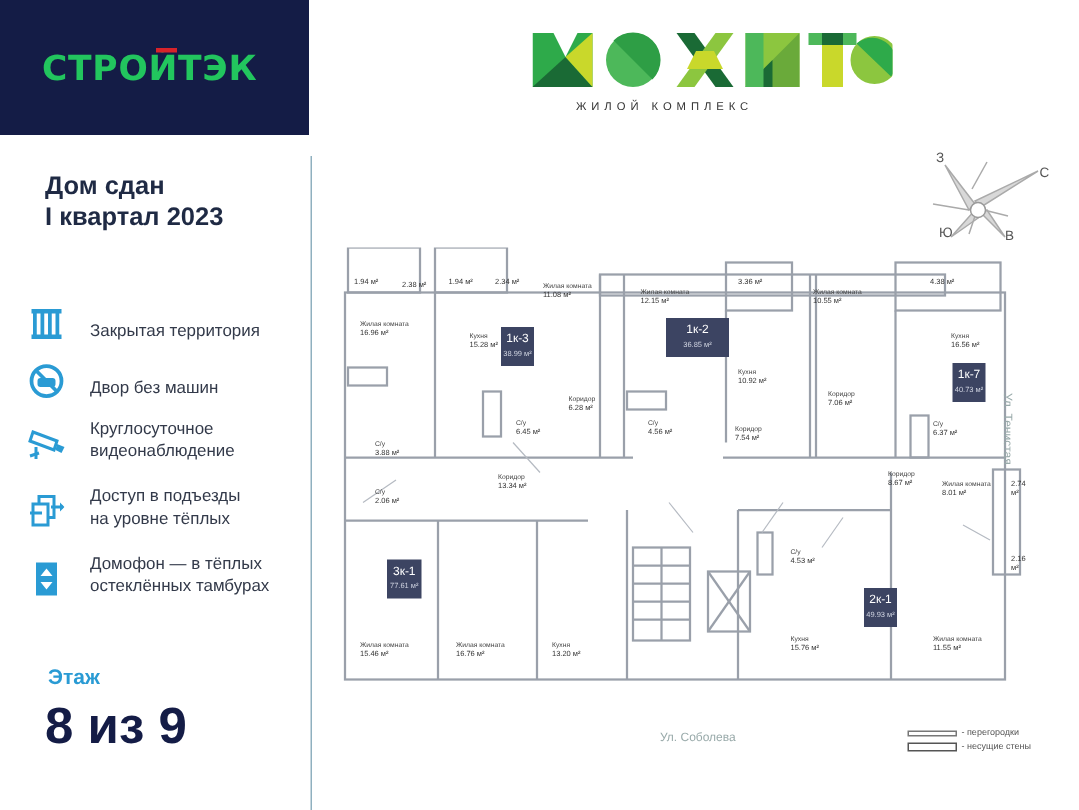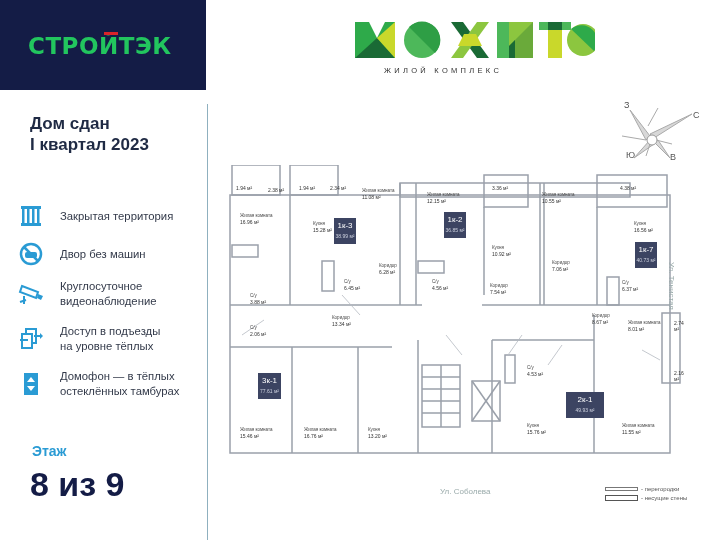--- a/index.html
+++ b/index.html
@@ -23,21 +23,21 @@
       position: absolute; left: 104px; top: 32px; width: 14px; height: 3px; background: #d8232a;
     }
     .vline {
       position: absolute; left: 207px; top: 104px; width: 1px; height: 436px; background: #8fb0bf;
     }
     .status {
       position: absolute; left: 30px; top: 113px; font-size: 17px; line-height: 21px;
       font-weight: bold; color: #1f2a44;
     }
     .features { position: absolute; left: 18px; top: 203px; width: 190px; }
-    .feature { position: absolute; left: 0; display: flex; align-items: center; }
+    .feature { position: absolute; left: 0; display: flex; align-items: flex-end; }
     .feature .ic { width: 26px; height: 26px; margin-right: 16px; display:flex; align-items:center; justify-content:center; }
     .feature .lbl { font-size: 11.3px; line-height: 15px; color: #333a4a; }
     .floor-label { position: absolute; left: 32px; top: 443px; font-size: 14px; font-weight: bold; color: #2a9bd4; }
     .floor-value { position: absolute; left: 30px; top: 465px; font-size: 34px; font-weight: bold; color: #141c46; }
     .logo-wrap { position: absolute; left: 355px; top: 20px; width: 240px; height: 55px; }
     .logo-sub { position: absolute; left: 384px; top: 66px; font-size: 7.5px; letter-spacing: 3.3px; color: #333; }
     .compass { position: absolute; left: 620px; top: 100px; width: 95px; height: 65px; }
     .plan { position: absolute; left: 222px; top: 165px; width: 460px; height: 292px; }
     .street-bottom { position: absolute; left: 440px; top: 459px; font-size: 8px; color: #9aa; margin-top: 28px; }
     .street-right { position: absolute; left: 676px; top: 262px; font-size: 8px; color: #9aa; transform: rotate(90deg); transform-origin: left top; white-space: nowrap; }
@@ -239,33 +239,33 @@
       <line x1="42" y1="155" x2="20" y2="170"></line>
       <line x1="340" y1="180" x2="326" y2="200"></line>
       <line x1="420" y1="185" x2="438" y2="195"></line>
     </g>
   </svg>
 
   <div class="badge" style="left:112px;top:53px;width:22px;height:26px">
     <span>1к-3</span>
     <span class="a">38.99 м²</span>
   </div>
-  <div class="badge" style="left:222px;top:47px;width:22px;height:26px">
+  <div class="badge" style="left:222px;top:47px;width:42px;height:26px">
     <span>1к-2</span>
     <span class="a">36.85 м²</span>
   </div>
   <div class="badge" style="left:413px;top:77px;width:22px;height:26px">
     <span>1к-7</span>
     <span class="a">40.73 м²</span>
   </div>
   <div class="badge" style="left:36px;top:208px;width:23px;height:26px">
     <span>3к-1</span>
     <span class="a">77.61 м²</span>
   </div>
-  <div class="badge" style="left:344px;top:227px;width:38px;height:26px">
+  <div class="badge" style="left:354px;top:227px;width:22px;height:26px">
     <span>2к-1</span>
     <span class="a">49.93 м²</span>
   </div>
 
   <div id="rooms">
       <div class="rl" style="left: 14px; top: 20px;">
         <b>1.94 м²</b>
       </div>
       <div class="rl" style="left: 46px; top: 22px;">
         <b>2.38 м²</b>

